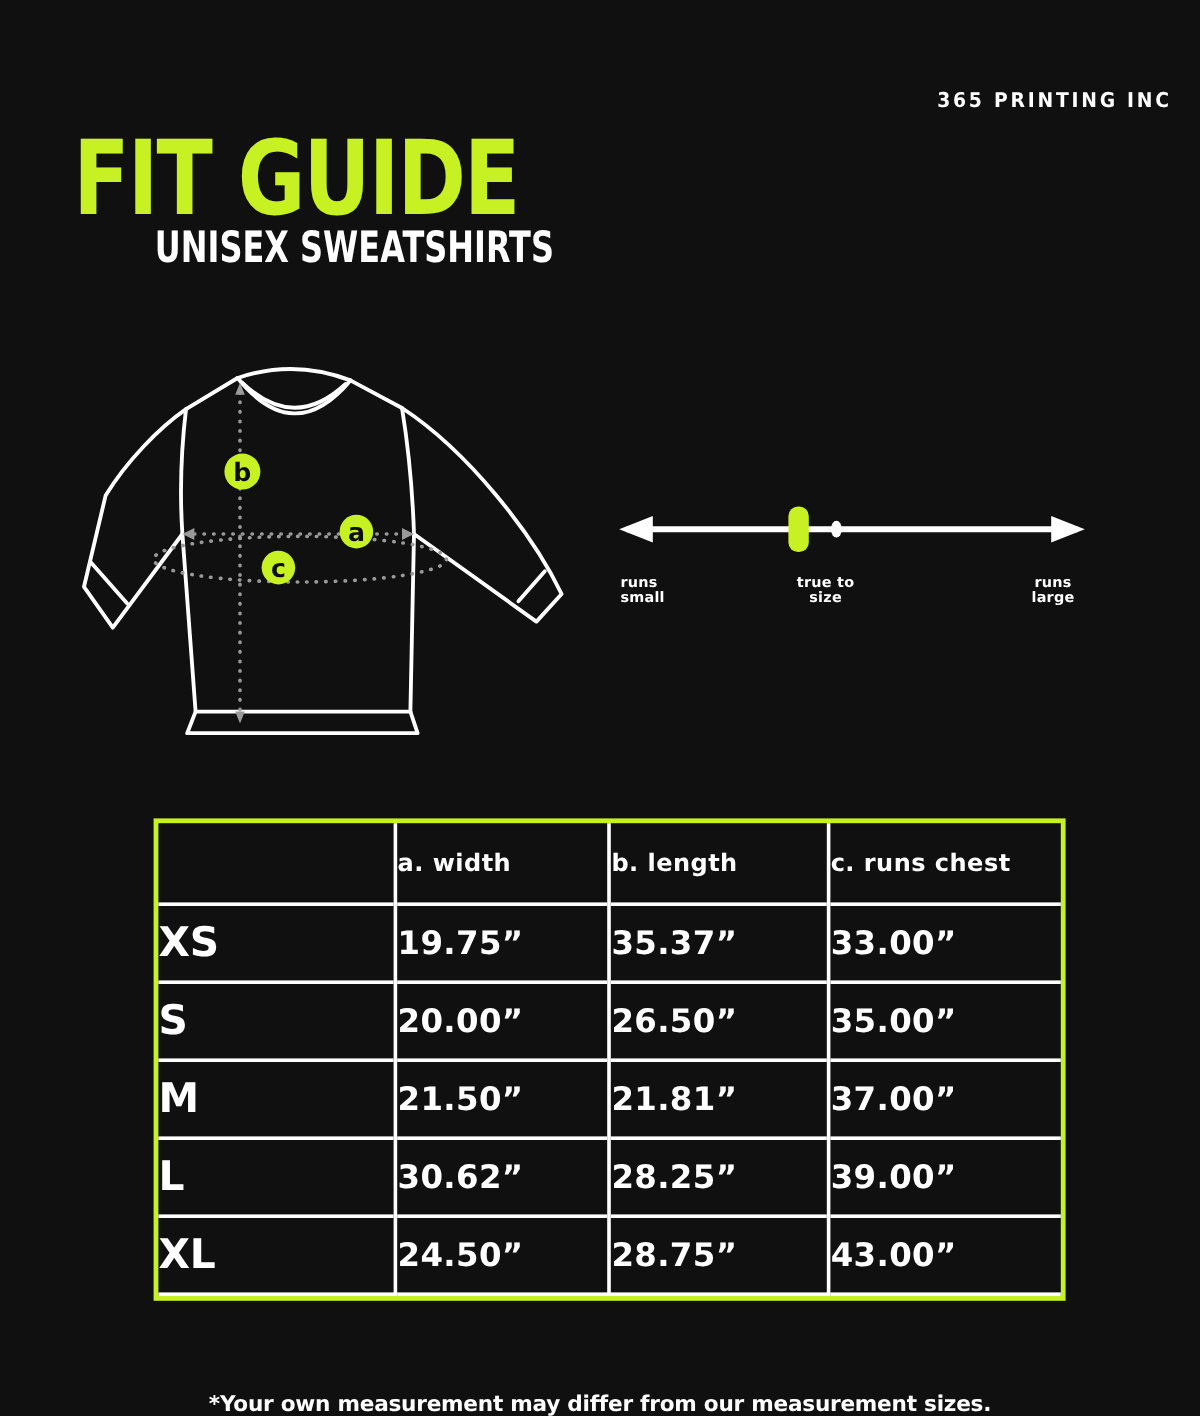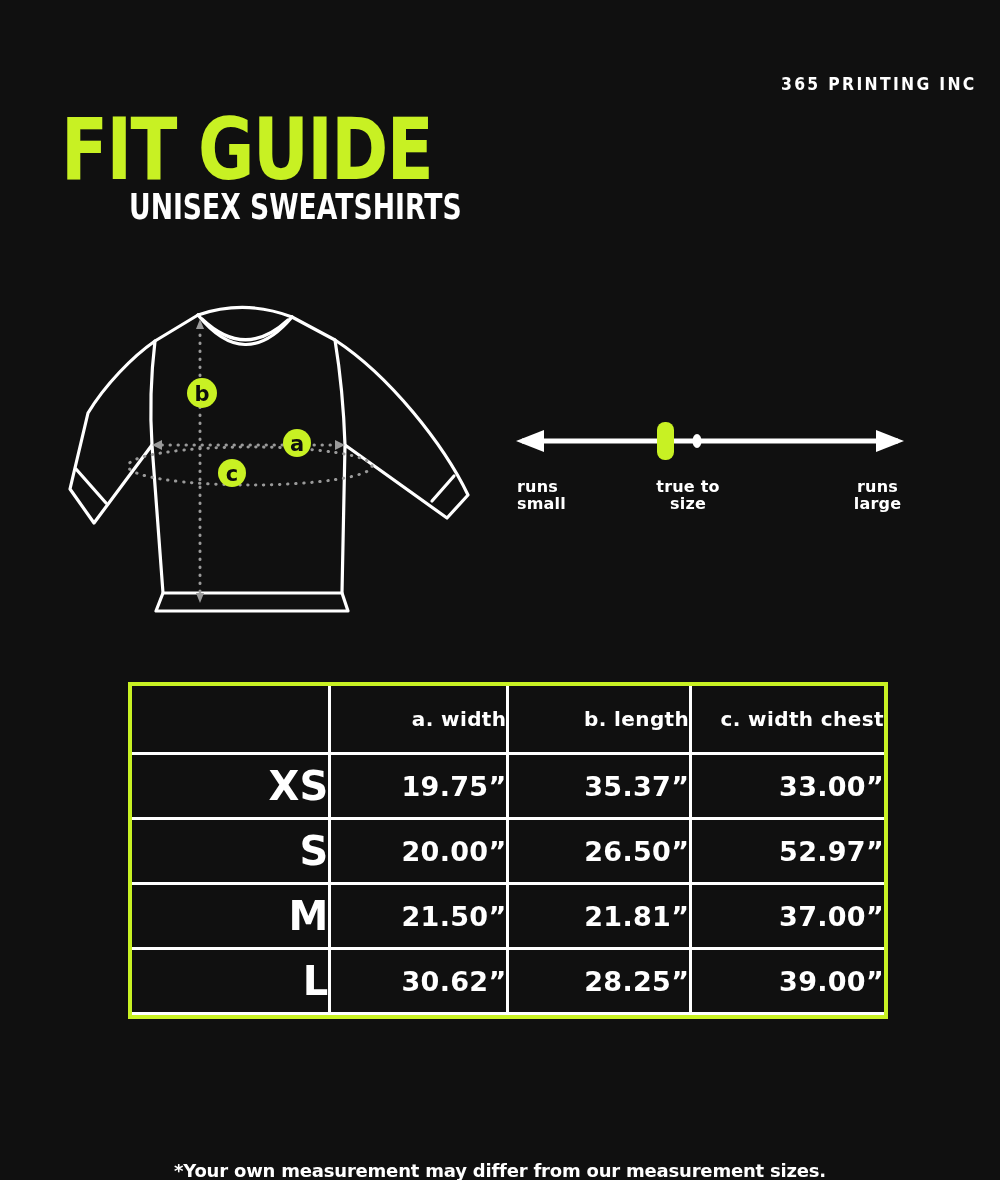--- a/index.html
+++ b/index.html
@@ -33,42 +33,42 @@
   .garment .dotted{fill:none;stroke:var(--muted);stroke-width:3;stroke-dasharray:0.4 7.6;stroke-linecap:round;}
   .garment .tip{fill:var(--muted);}
   .marker{fill:var(--accent);}
   .marker-letter{font:bold 21px "DejaVu Sans",sans-serif;fill:#0d0d0d;text-anchor:middle;}
   .scale-svg{position:absolute;left:510px;top:368px;width:400px;height:56px;}
   .scale-svg .bar{stroke:var(--ink);stroke-width:5;}
   .scale-svg .head{fill:var(--ink);}
   .scale-svg .pill{fill:var(--accent);}
   .scale-svg .dot{fill:var(--ink);}
   .scale-label{
-    position:absolute;font-size:16px;font-weight:bold;line-height:1.05;
+    position:absolute;font-size:12px;font-weight:bold;line-height:1.05;
     color:var(--ink);white-space:pre-line;letter-spacing:0.2px;
   }
   .label-small{left:517px;top:431px;text-align:left;}
   .label-true{left:628px;top:431px;width:120px;text-align:center;}
   .label-large{left:830px;top:431px;width:95px;text-align:center;}
   .table-wrap{
     position:absolute;left:128px;top:634px;width:752px;
     border:4px solid var(--accent);
   }
   table.sizes{border-collapse:collapse;width:100%;table-layout:fixed;}
   table.sizes th,table.sizes td{
-    text-align:right;vertical-align:middle;color:var(--ink);font-weight:bold;
+    text-align:left;vertical-align:middle;color:var(--ink);font-weight:bold;
     padding:0;
   }
   table.sizes th{height:66px;font-size:20px;letter-spacing:0.4px;}
   table.sizes td{height:62px;}
   table.sizes th:not(:last-child),table.sizes td:not(:last-child){border-right:3.5px solid var(--ink);}
   table.sizes tbody td{border-top:3.5px solid var(--ink);}
   table.sizes tbody tr:last-child td{border-bottom:3.5px solid var(--ink);}
   .col-size{width:26.3%;} .col-width{width:23.7%;} .col-length{width:24.3%;} .col-chest{width:25.7%;}
-  td.size-cell{font-size:40px;}
+  td.size-cell{font-size:34px;}
   td.val-cell{font-size:27px;letter-spacing:0.3px;}
   .footnote{
     position:absolute;left:0;top:1112px;width:1000px;text-align:center;
     font-size:18px;font-weight:bold;color:var(--ink);letter-spacing:-0.2px;
   }
 </style>
 </head>
 <body>
 
 <div class="canvas">
@@ -150,47 +150,53 @@
         <col class="col-size">
           <col class="col-width">
           <col class="col-length">
           <col class="col-chest">
       </colgroup>
       <thead>
         <tr>
           <th></th>
           <th>a. width</th>
           <th>b. length</th>
-          <th>c. width chest</th>
+          <th>c. runs chest</th>
         </tr>
       </thead>
       <tbody>
         <tr>
           <td class="size-cell">XS</td>
           <td class="val-cell">19.75”</td>
           <td class="val-cell">35.37”</td>
           <td class="val-cell">33.00”</td>
         </tr>
         <tr>
           <td class="size-cell">S</td>
           <td class="val-cell">20.00”</td>
           <td class="val-cell">26.50”</td>
-          <td class="val-cell">52.97”</td>
+          <td class="val-cell">35.00”</td>
         </tr>
         <tr>
           <td class="size-cell">M</td>
           <td class="val-cell">21.50”</td>
           <td class="val-cell">21.81”</td>
           <td class="val-cell">37.00”</td>
         </tr>
         <tr>
           <td class="size-cell">L</td>
           <td class="val-cell">30.62”</td>
           <td class="val-cell">28.25”</td>
           <td class="val-cell">39.00”</td>
         </tr>
+        <tr>
+          <td class="size-cell">XL</td>
+          <td class="val-cell">24.50”</td>
+          <td class="val-cell">28.75”</td>
+          <td class="val-cell">43.00”</td>
+        </tr>
       </tbody>
     </table>
   </div>
 
   <div class="footnote">*Your own measurement may differ from our measurement sizes.</div>
 
 </div>
 
 </body></html>

